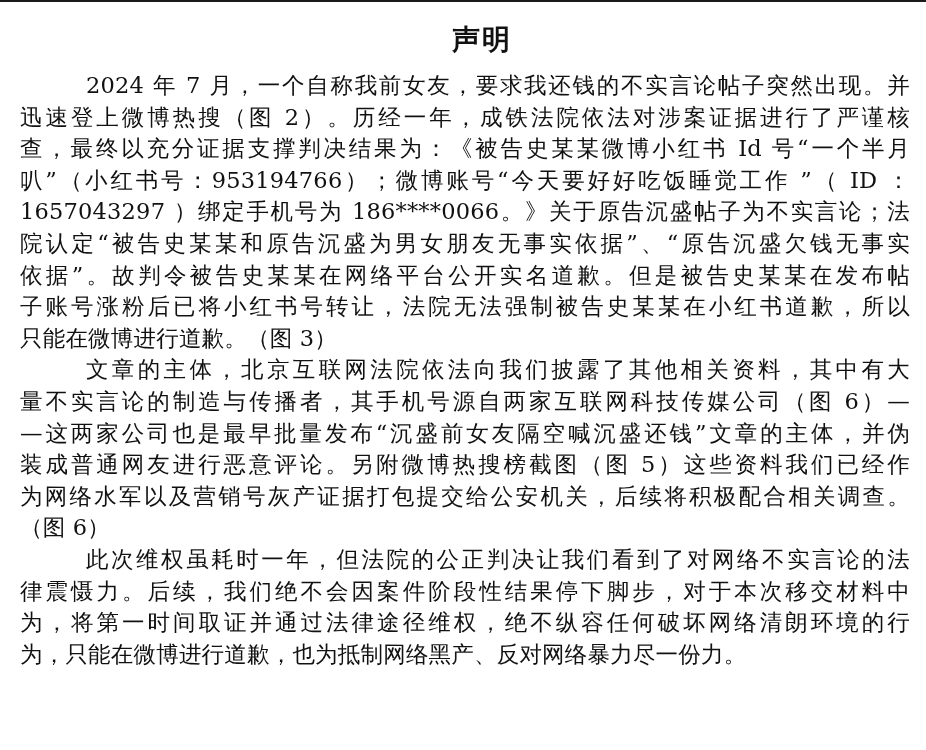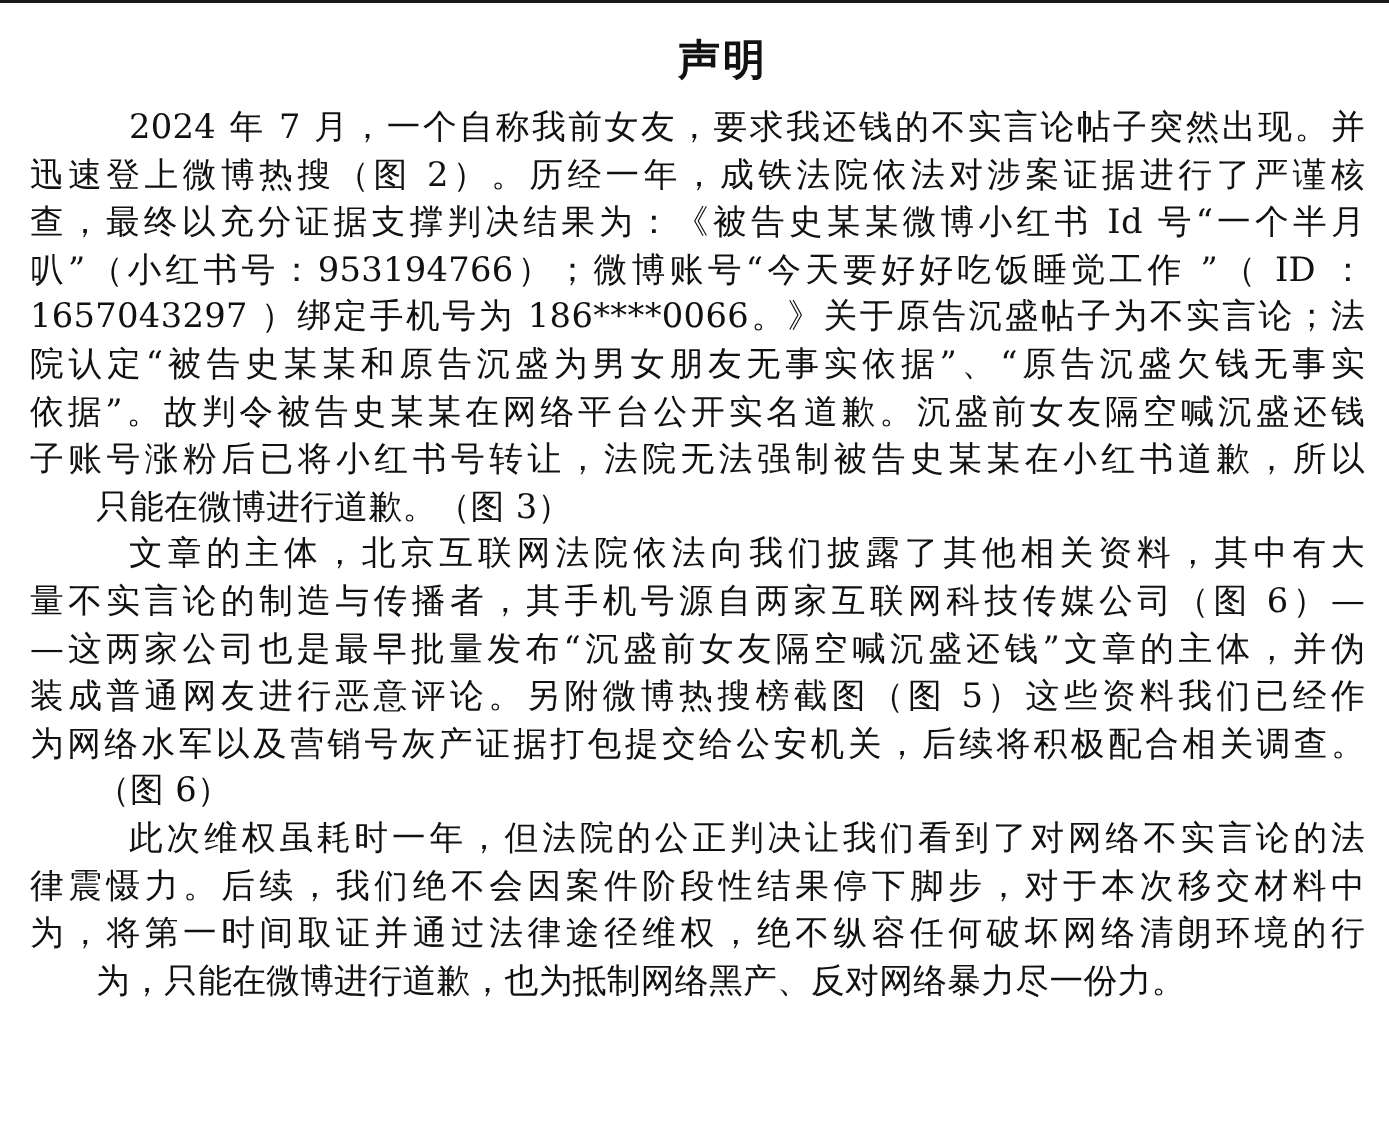--- a/index.html
+++ b/index.html
@@ -48,40 +48,39 @@
       overflow: visible;
       text-align: justify;
       text-align-last: justify;
       letter-spacing: 0.2px;
     }
     .line.indent {
       padding-left: 66px;
     }
     .line.last {
       text-align-last: left;
-      margin-left: 44px;
     }
   </style>
 </head>
 <body>
 
 <div class="top-rule"></div>
 
 <h1 class="doc-title" style="margin:0;padding-left:19px;">声明</h1>
 
 <div class="doc-body">
 
   <div>
     <div class="line indent">2024 年 7 月，一个自称我前女友，要求我还钱的不实言论帖子突然出现。并</div>
     <div class="line">迅速登上微博热搜（图 2）。历经一年，成铁法院依法对涉案证据进行了严谨核</div>
     <div class="line">查，最终以充分证据支撑判决结果为：《被告史某某微博小红书 Id 号“一个半月</div>
     <div class="line">叭”（小红书号：953194766）；微博账号“今天要好好吃饭睡觉工作 ”（ ID ：</div>
     <div class="line">1657043297 ）绑定手机号为 186****0066。》关于原告沉盛帖子为不实言论；法</div>
     <div class="line">院认定“被告史某某和原告沉盛为男女朋友无事实依据”、“原告沉盛欠钱无事实</div>
-    <div class="line">依据”。故判令被告史某某在网络平台公开实名道歉。沉盛前女友隔空喊沉盛还钱</div>
+    <div class="line">依据”。故判令被告史某某在网络平台公开实名道歉。但是被告史某某在发布帖</div>
     <div class="line">子账号涨粉后已将小红书号转让，法院无法强制被告史某某在小红书道歉，所以</div>
     <div class="line last">只能在微博进行道歉。（图 3）</div>
   </div>
 
   <div>
     <div class="line indent">文章的主体，北京互联网法院依法向我们披露了其他相关资料，其中有大</div>
     <div class="line">量不实言论的制造与传播者，其手机号源自两家互联网科技传媒公司（图 6）—</div>
     <div class="line">—这两家公司也是最早批量发布“沉盛前女友隔空喊沉盛还钱”文章的主体，并伪</div>
     <div class="line">装成普通网友进行恶意评论。另附微博热搜榜截图（图 5）这些资料我们已经作</div>
     <div class="line">为网络水军以及营销号灰产证据打包提交给公安机关，后续将积极配合相关调查。</div>

